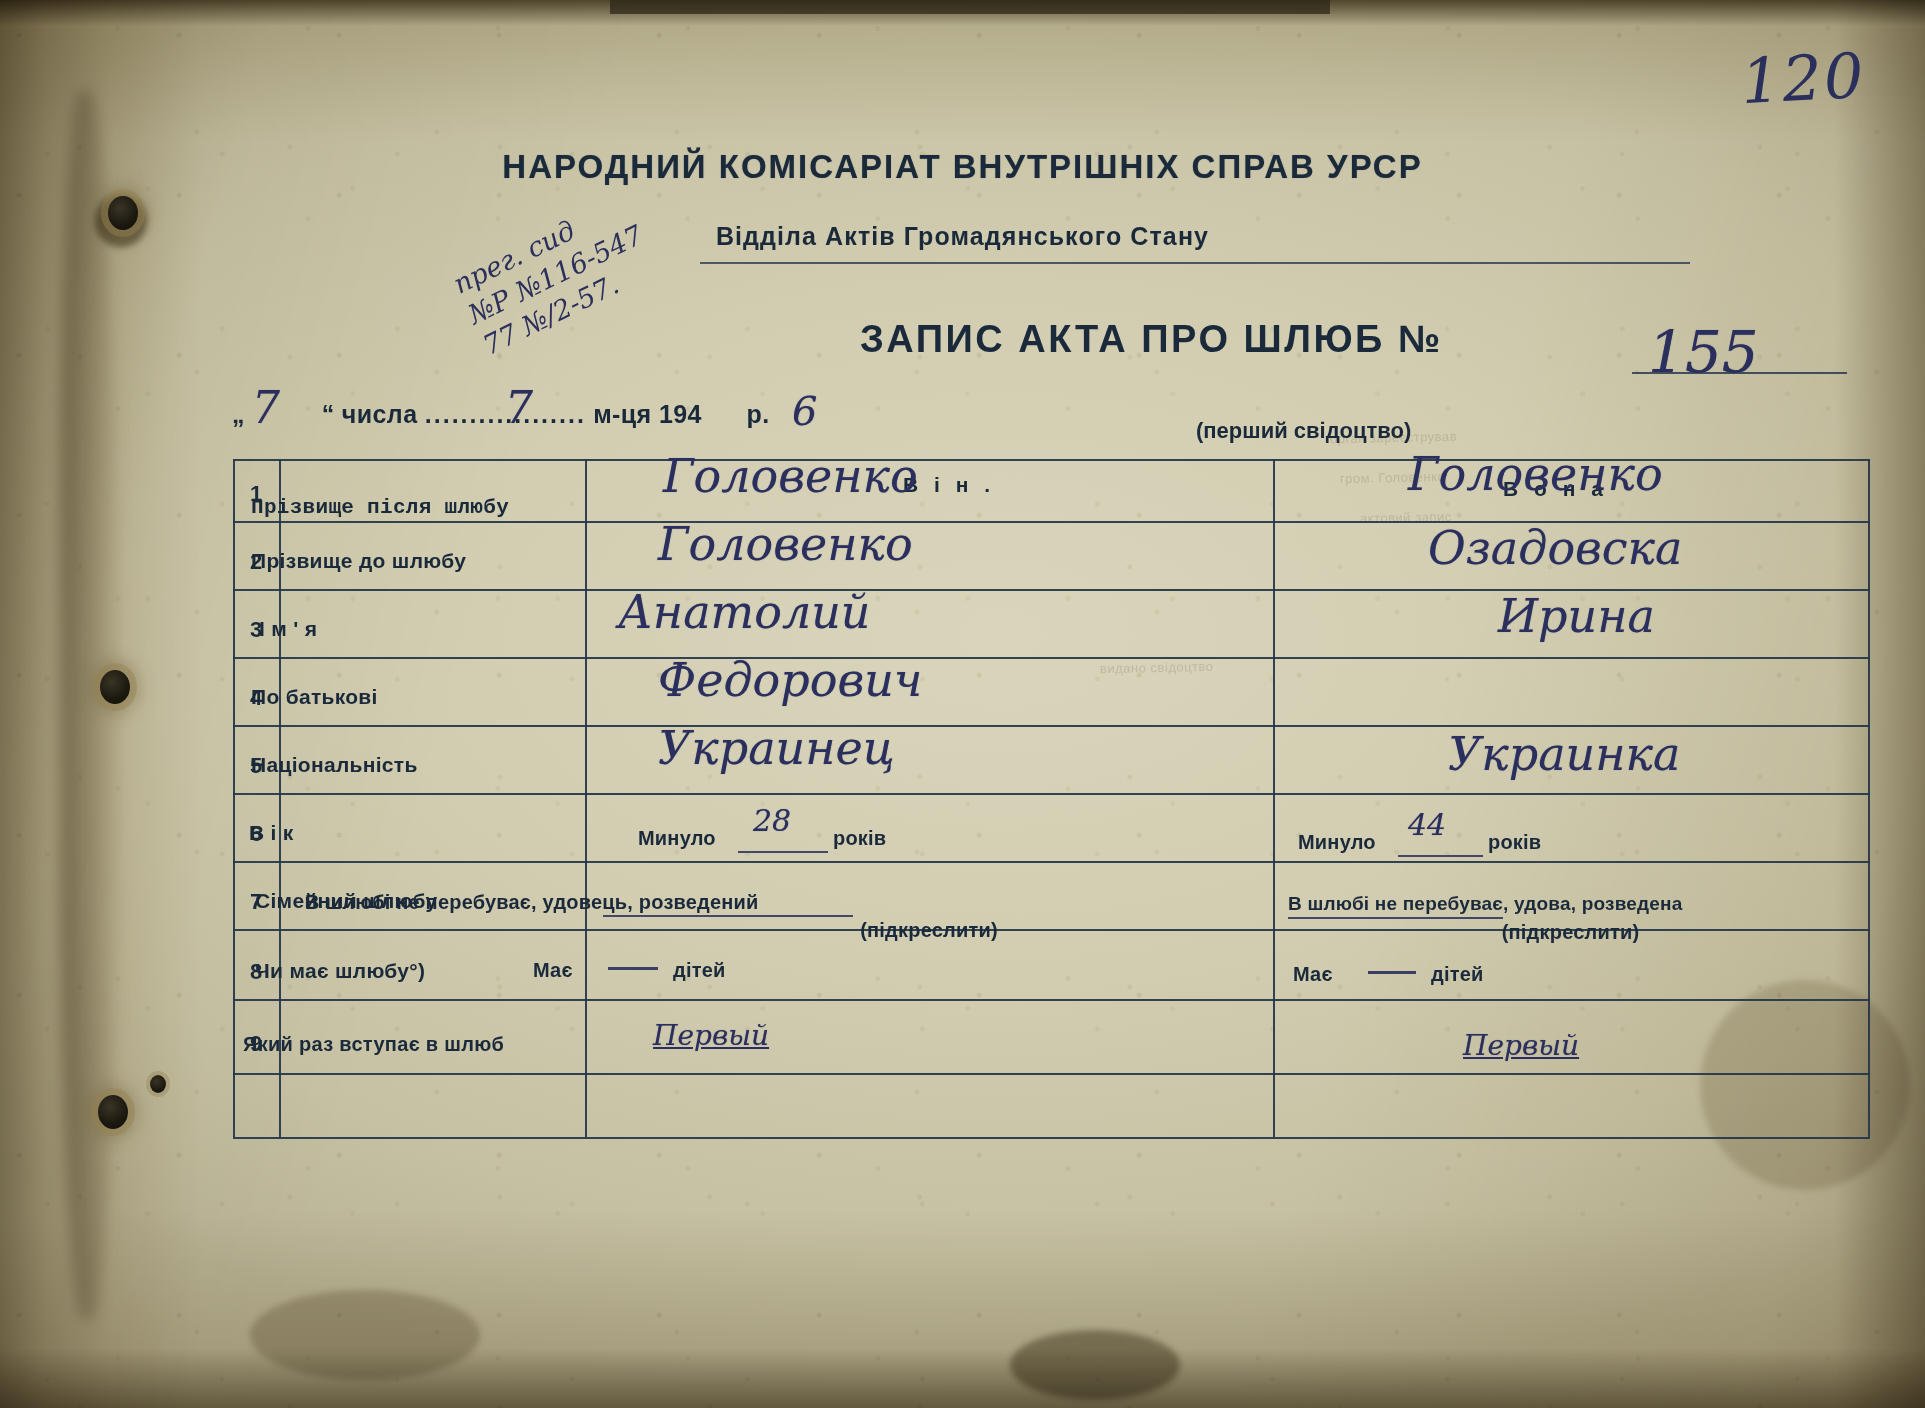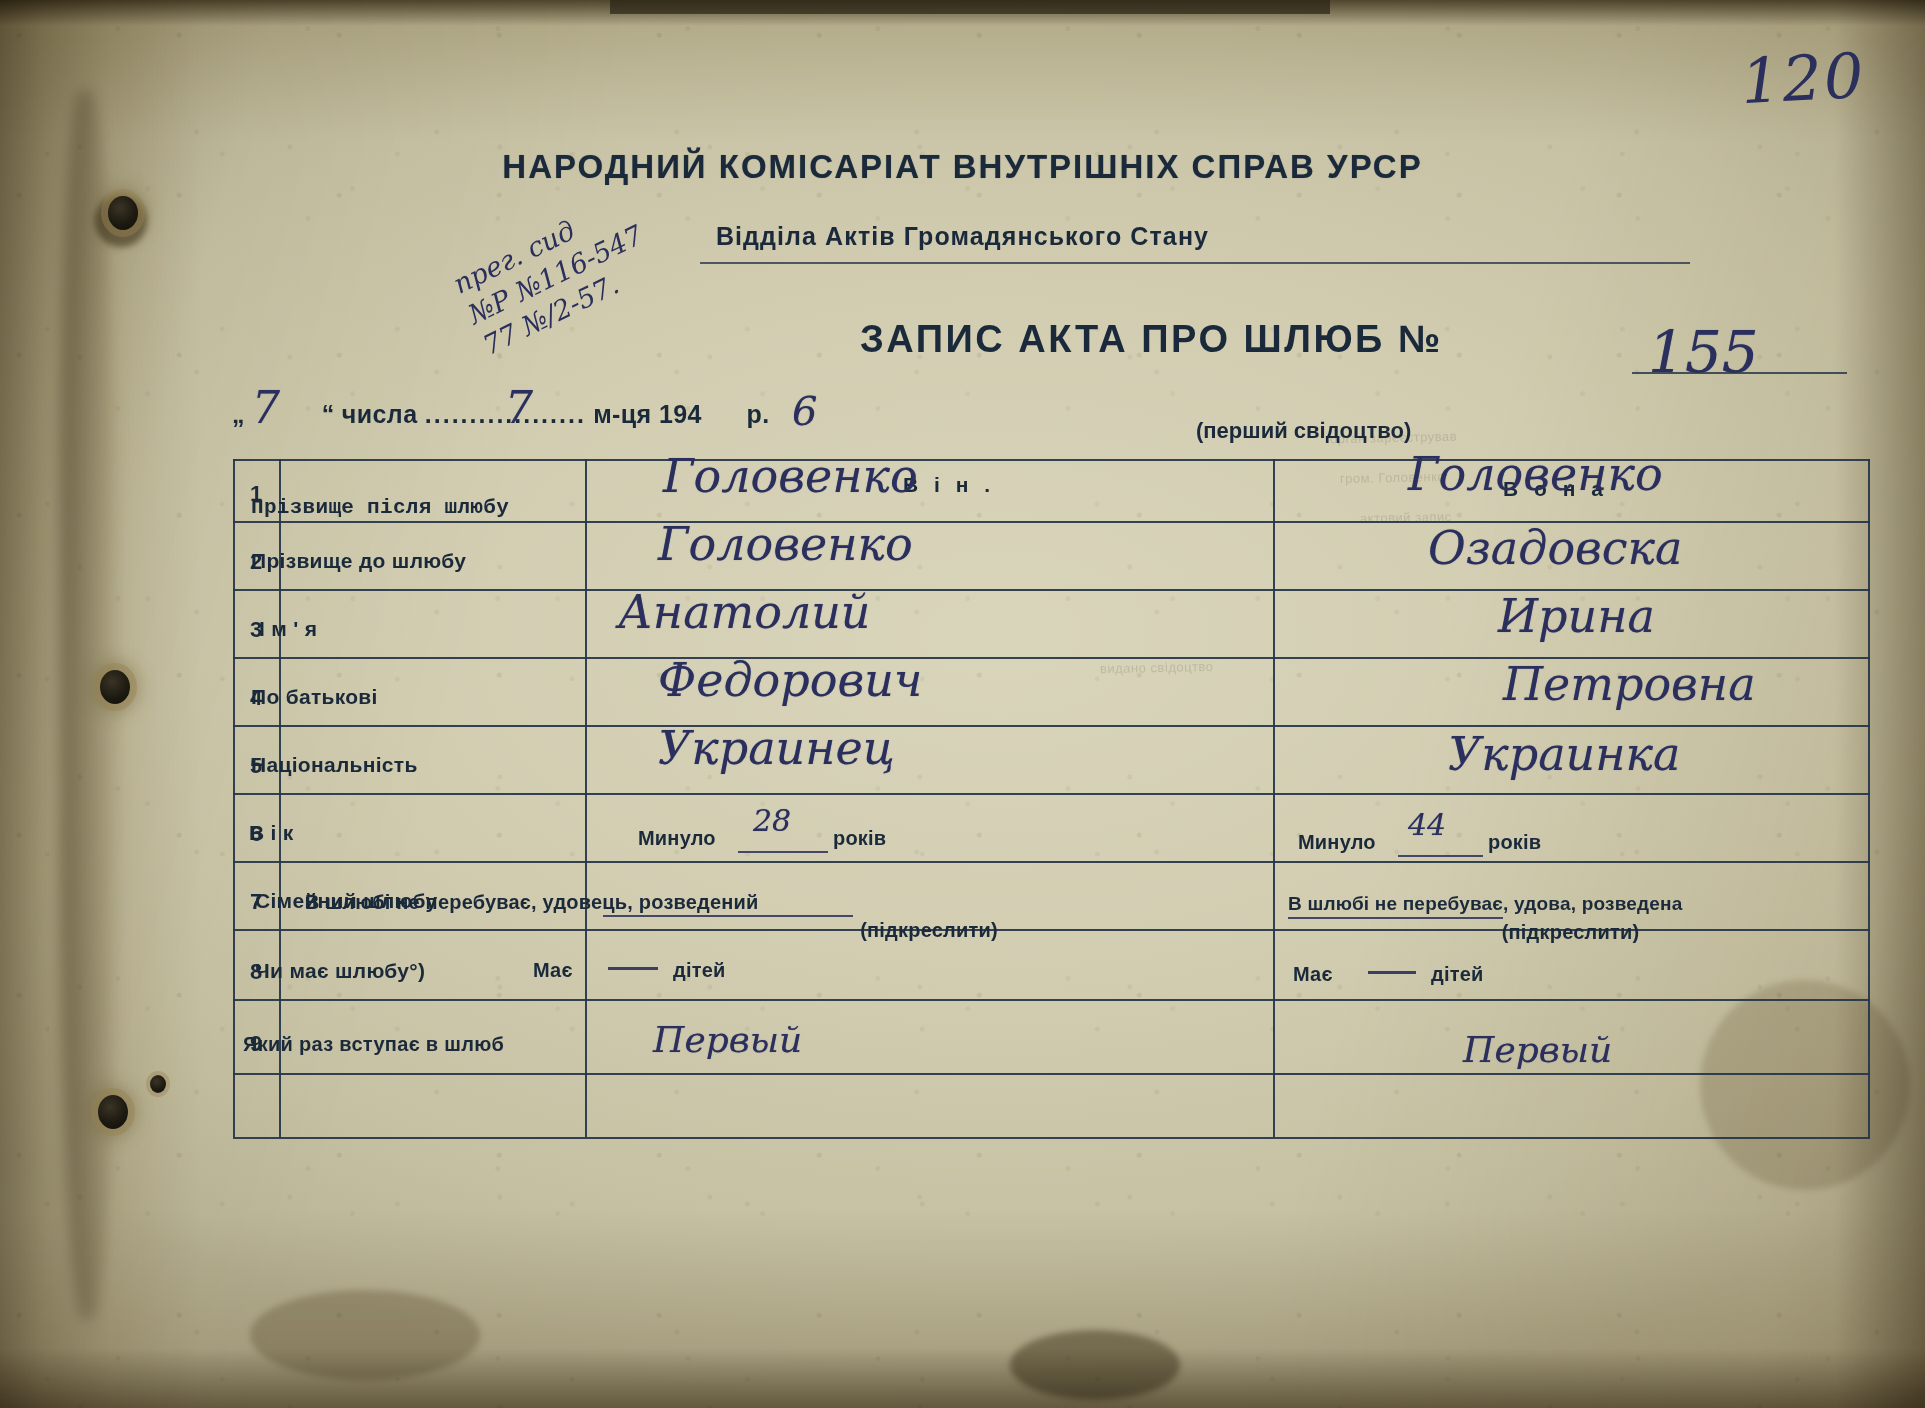--- a/index.html
+++ b/index.html
@@ -225,21 +225,21 @@
   
   .hand {
     position: absolute;
     font-family: "DejaVu Serif", serif;
     font-style: italic;
     color: #2a2f5e;
     white-space: nowrap;
     text-shadow: 0 0 1px rgba(42,47,94,.5);
   }
   .hand.big { font-size: 46px; }
-  .hand.mid { font-size: 36px; }
+  .hand.mid { font-size: 28px; text-decoration: underline; }
   .hand.sm  { font-size: 30px; }
   .corner-num {
     position: absolute;
     right: 60px; top: 42px;
     font-family: "DejaVu Serif", serif;
     font-style: italic;
     font-size: 62px;
     color: #2b2f5c;
     letter-spacing: 2px;
     transform: rotate(-3deg);
@@ -379,21 +379,20 @@
       <div class="hand big" style="left:430px; top:-10px;">Головенко</div>
       <div class="hand big" style="left:1175px; top:-12px;">Головенко</div>
 
       <div class="hand big" style="left:425px; top:58px;">Головенко</div>
       <div class="hand big" style="left:1195px; top:62px;">Озадовска</div>
 
       <div class="hand big" style="left:385px; top:126px;">Анатолий</div>
       <div class="hand big" style="left:1265px; top:130px;">Ирина</div>
 
       <div class="hand big" style="left:425px; top:194px;">Федорович</div>
-      <div class="hand big" style="left:1270px; top:198px;">Петровна</div>
 
       <div class="hand big" style="left:425px; top:262px;">Украинец</div>
       <div class="hand big" style="left:1215px; top:268px;">Украинка</div>
 
       <div class="cellprint" style="left:405px; top:368px;">Минуло</div>
       <div class="hand sm" style="left:520px; top:344px;">28</div>
       <div class="underline-hand" style="left:505px; top:392px; width:90px;"></div>
       <div class="cellprint" style="left:600px; top:368px;">років</div>
 
       <div class="cellprint" style="left:1065px; top:372px;">Минуло</div>

